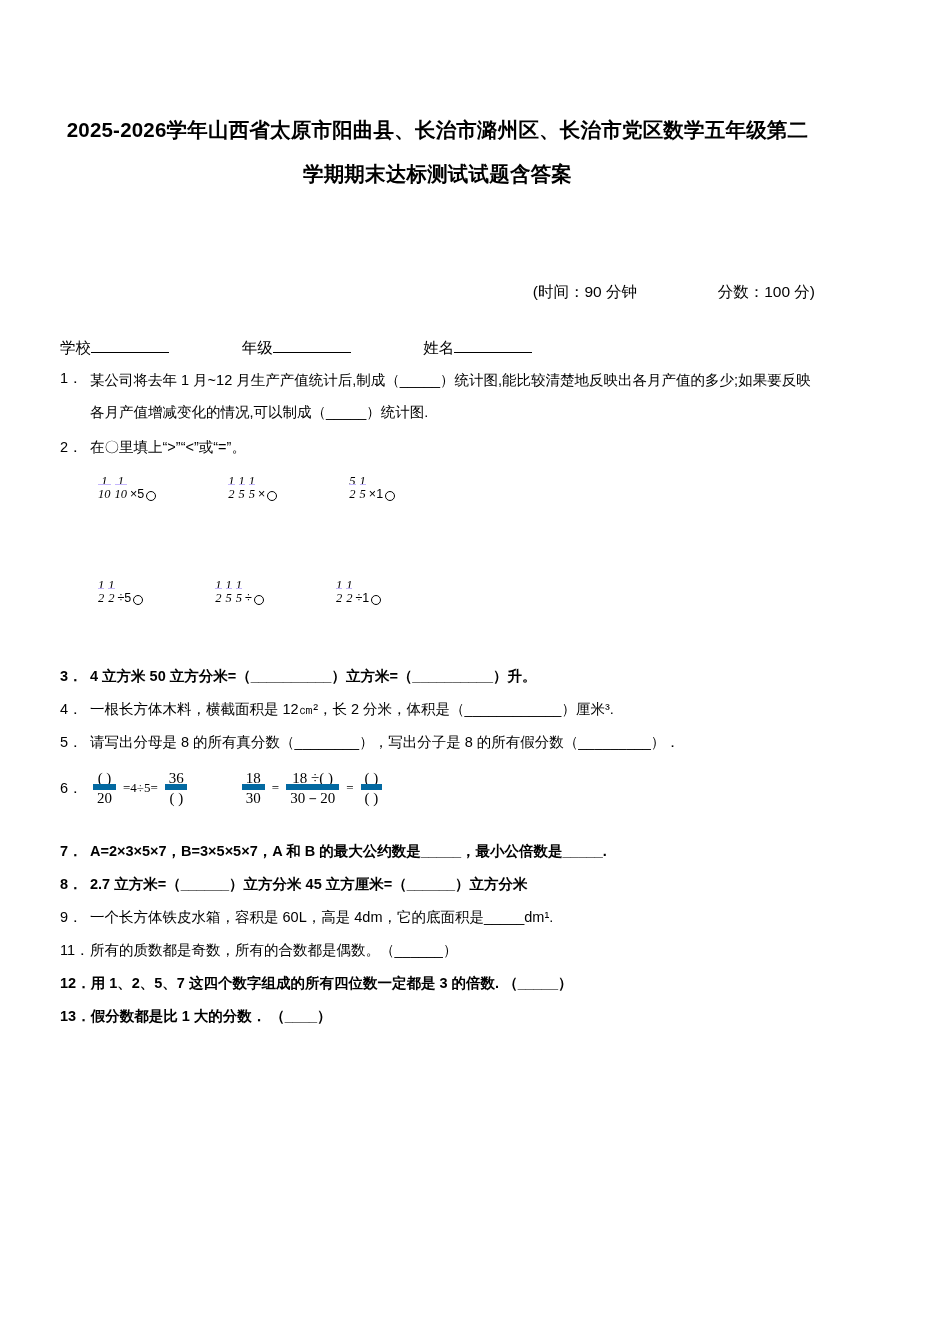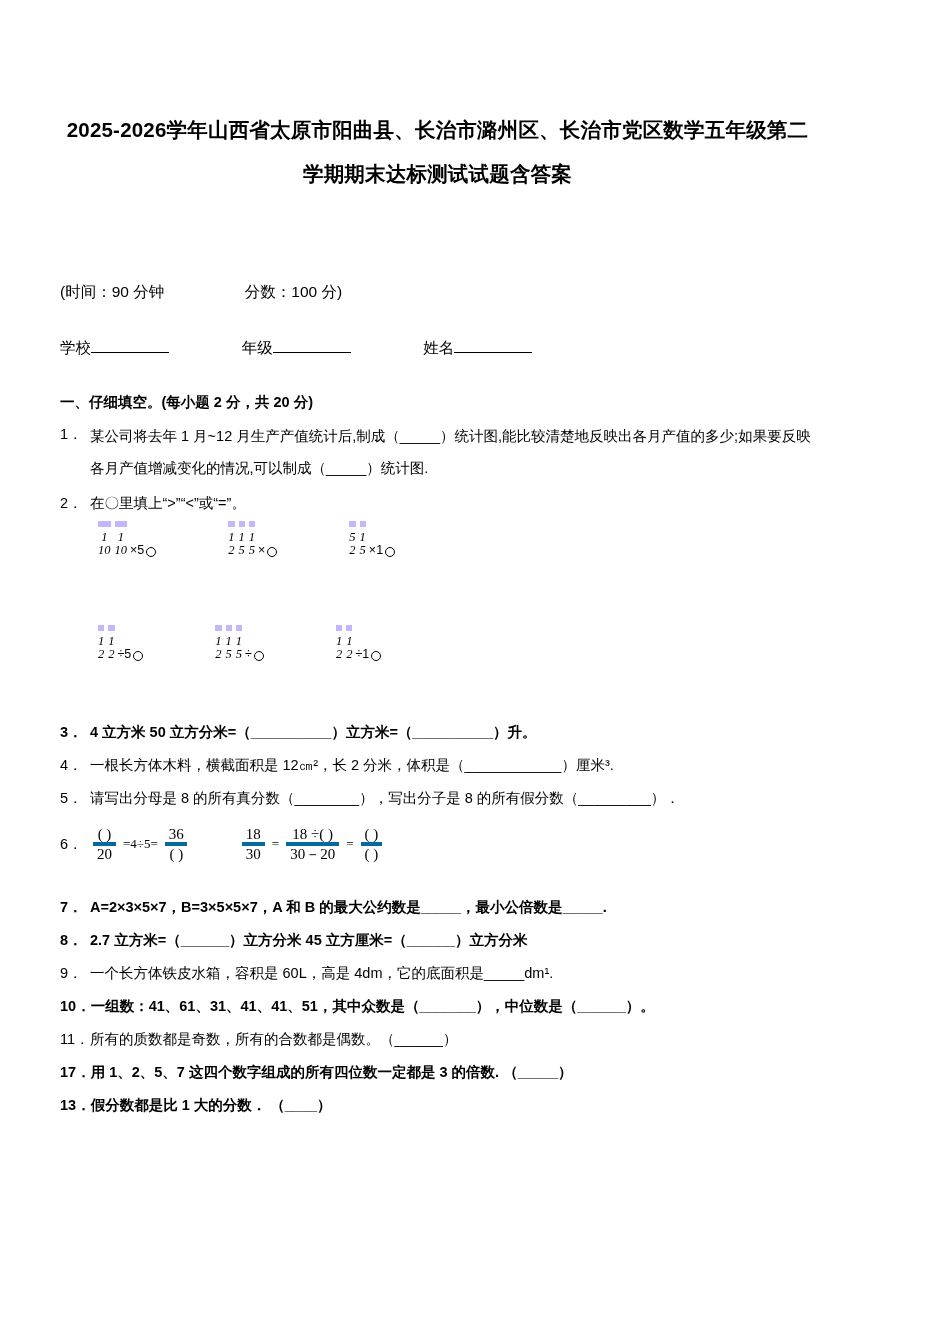--- a/index.html
+++ b/index.html
@@ -25,21 +25,21 @@
     font-family: "Liberation Sans", "DejaVu Sans", sans-serif;
     font-weight: bold;
     font-size: 20.5px;
     line-height: 44px;
     text-align: center;
     letter-spacing: 0.2px;
     margin: 0 0 10px 0;
   }
   .meta-row {
     margin-top: 86px;
-    text-align: left;
+    text-align: right;
     font-family: "Liberation Sans", "DejaVu Sans", sans-serif;
     font-size: 15.5px;
   }
   .meta-row .gap {
     display: inline-block;
     width: 72px;
   }
   .fields-row {
     margin-top: 34px;
     font-family: "Liberation Sans", "DejaVu Sans", sans-serif;
@@ -99,22 +99,22 @@
   .frac {
     display: inline-block;
     text-align: center;
     font-size: 12.5px;
     font-style: italic;
     line-height: 13px;
     margin: 0 2px;
     vertical-align: bottom;
   }
   .frac .den {
-    border-top: 6px solid #c4b5fd;
-    padding-top: 16px;
+    border-top: 1px solid #c4b5fd;
+    padding-top: 2px;
     text-align: right;
   }
   .tail {
     font-size: 12.5px;
     font-family: "Liberation Sans", "DejaVu Sans", sans-serif;
     padding-bottom: 0px;
     margin-left: 1px;
   }
   .circ {
     display: inline-block;
@@ -143,21 +143,21 @@
   }
   .bigfrac {
     display: inline-block;
     text-align: center;
     font-size: 15px;
     line-height: 20px;
     margin: 0 3px;
     vertical-align: middle;
   }
   .bigfrac .d {
-    border-top: 4px solid #0369a1;
+    border-top: 6px solid #0369a1;
     padding: 0 4px;
   }
   .bigfrac .n { padding: 0 4px; }
   .op { margin: 0 4px; font-size: 13px; }
   .gap6 { display: inline-block; width: 48px; }
 </style>
 </head>
 <body>
 
 <div class="page">
@@ -177,21 +177,20 @@
     <span class="sp"></span>
     <span class="field">
       <span>年级</span><span class="blank"></span>
     </span>
     <span class="sp"></span>
     <span class="field">
       <span>姓名</span><span class="blank"></span>
     </span>
   </div>
 
-  <div class="section-head">一、仔细填空。(每小题 2 分，共 20 分)</div>
 
   <div class="q q1">
     <span class="num">1．</span>
     <span class="body">某公司将去年 1 月~12 月生产产值统计后,制成（_____）统计图,能比较清楚地反映出各月产值的多少;如果要反映各月产值增减变化的情况,可以制成（_____）统计图.</span>
   </div>
 
   <div class="q">
     <span class="num">2．</span>
     <span class="body">在〇里填上“&gt;”“&lt;”或“=”。</span>
   </div>
@@ -343,33 +342,29 @@
   <div class="q bold">
     <span class="num">8．</span>
     <span class="body">2.7 立方米=（______）立方分米   45 立方厘米=（______）立方分米</span>
   </div>
 
   <div class="q">
     <span class="num">9．</span>
     <span class="body">一个长方体铁皮水箱，容积是 60L，高是 4dm，它的底面积是_____dm¹.</span>
   </div>
 
-  <div class="q bold">
-    <span class="num">10．</span>
-    <span class="body">一组数：41、61、31、41、41、51，其中众数是（_______），中位数是（______）。</span>
-  </div>
 
 
   <div class="q">
     <span class="num">11．</span>
     <span class="body">所有的质数都是奇数，所有的合数都是偶数。（______）</span>
   </div>
 
   <div class="q bold">
-    <span class="num">17．</span>
+    <span class="num">12．</span>
     <span class="body">用 1、2、5、7 这四个数字组成的所有四位数一定都是 3 的倍数.  （_____）</span>
   </div>
 
   <div class="q bold">
     <span class="num">13．</span>
     <span class="body">假分数都是比 1 大的分数．   （____）</span>
   </div>
 
 </div>
 

